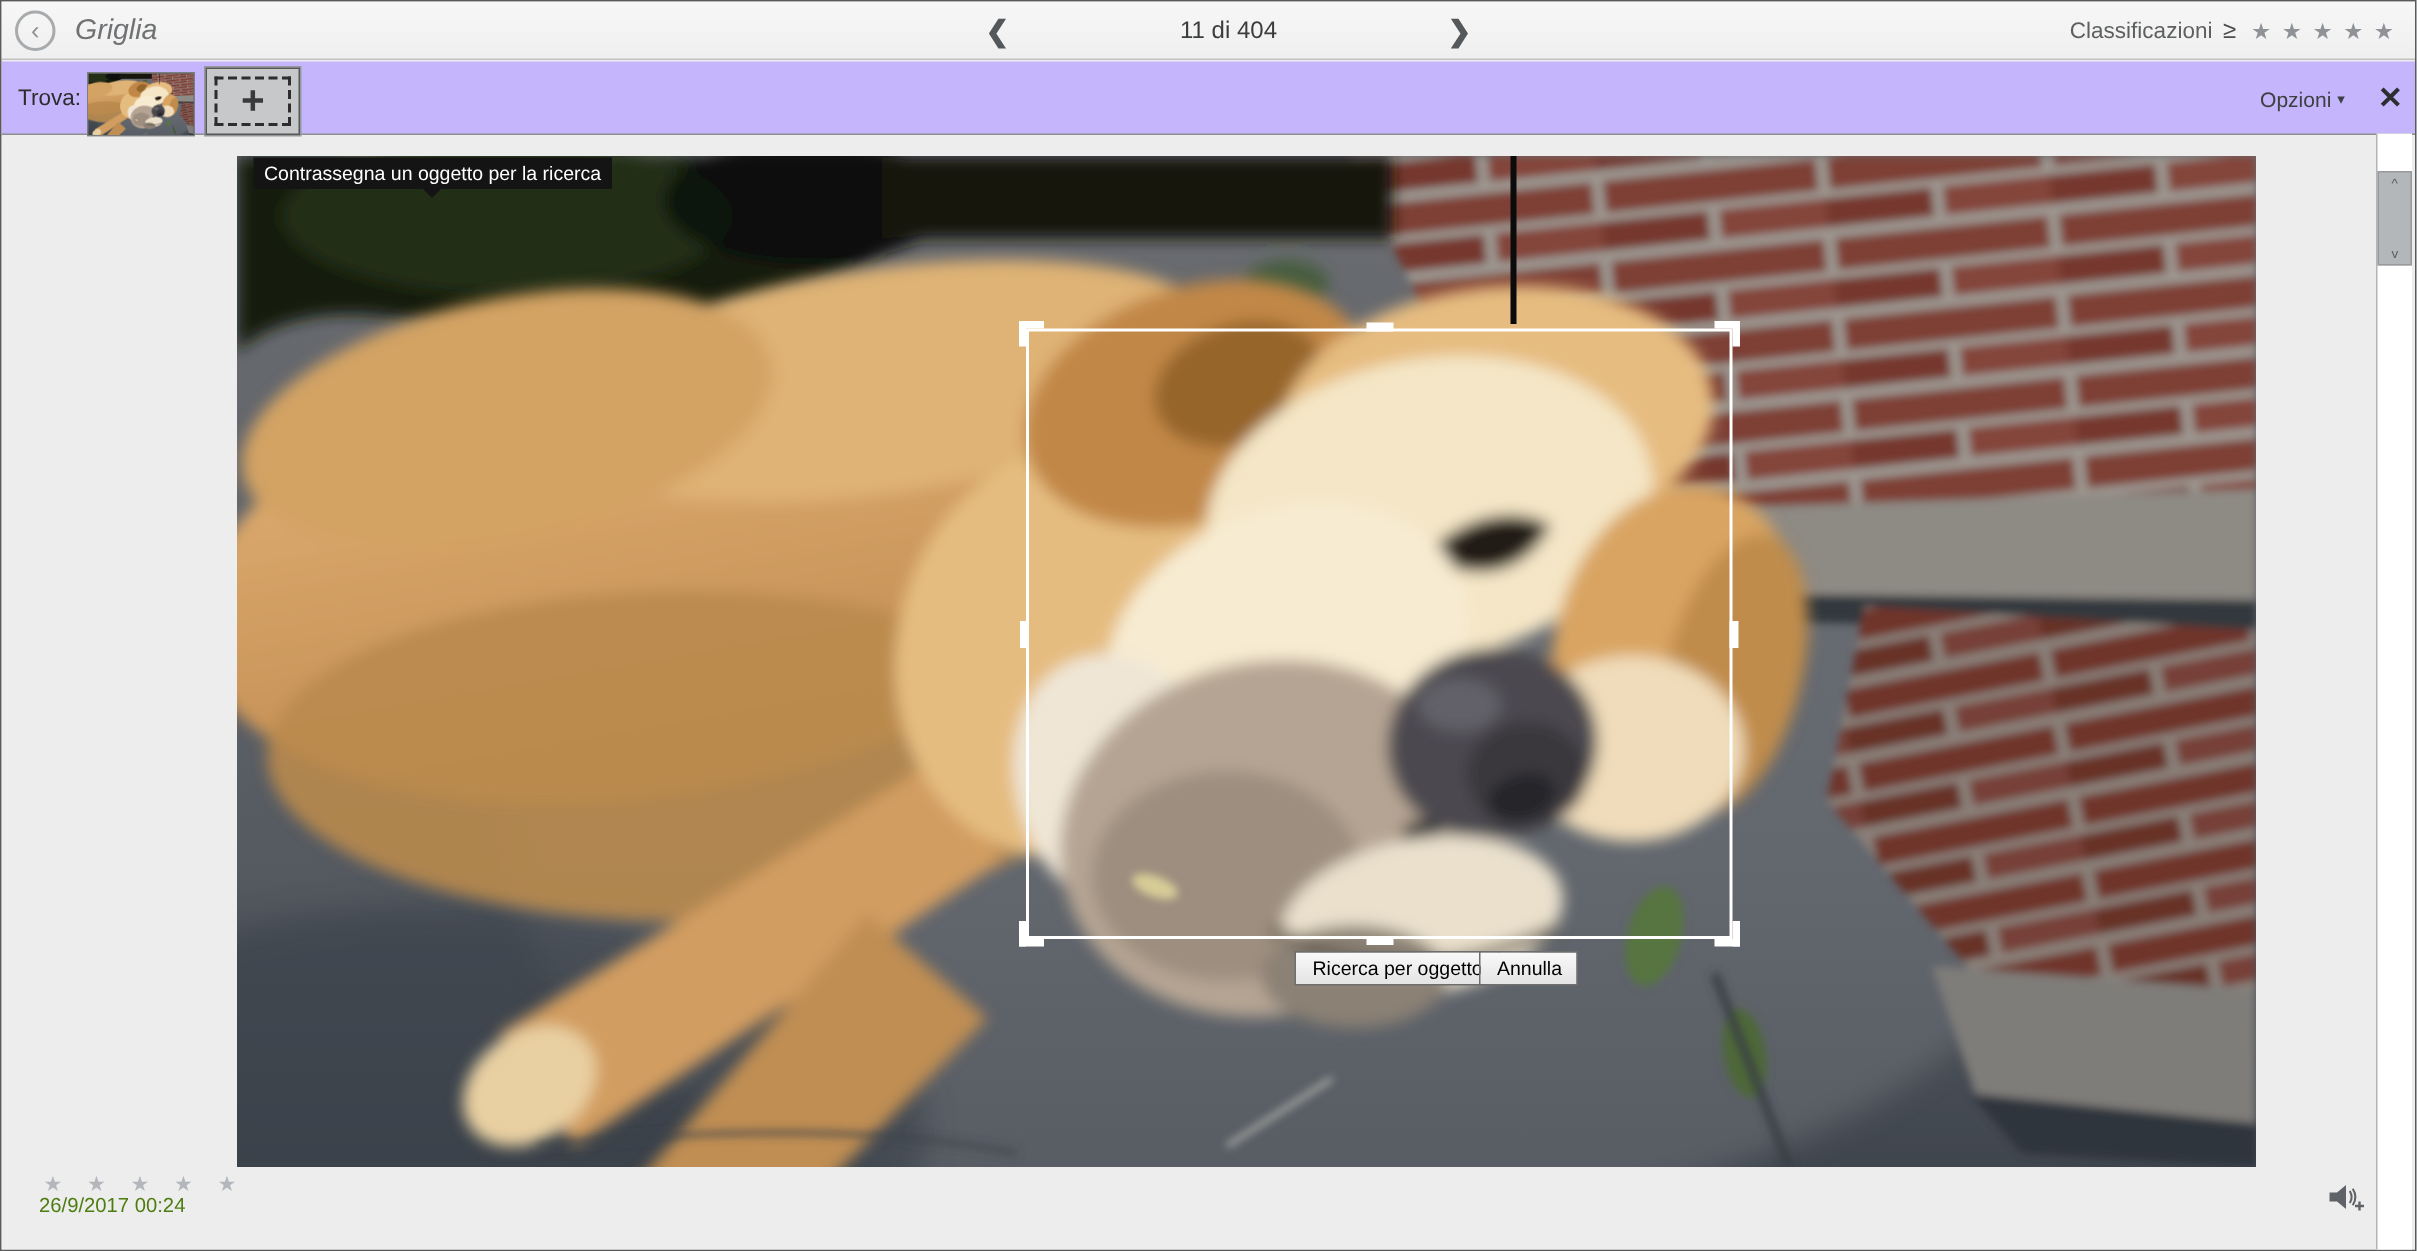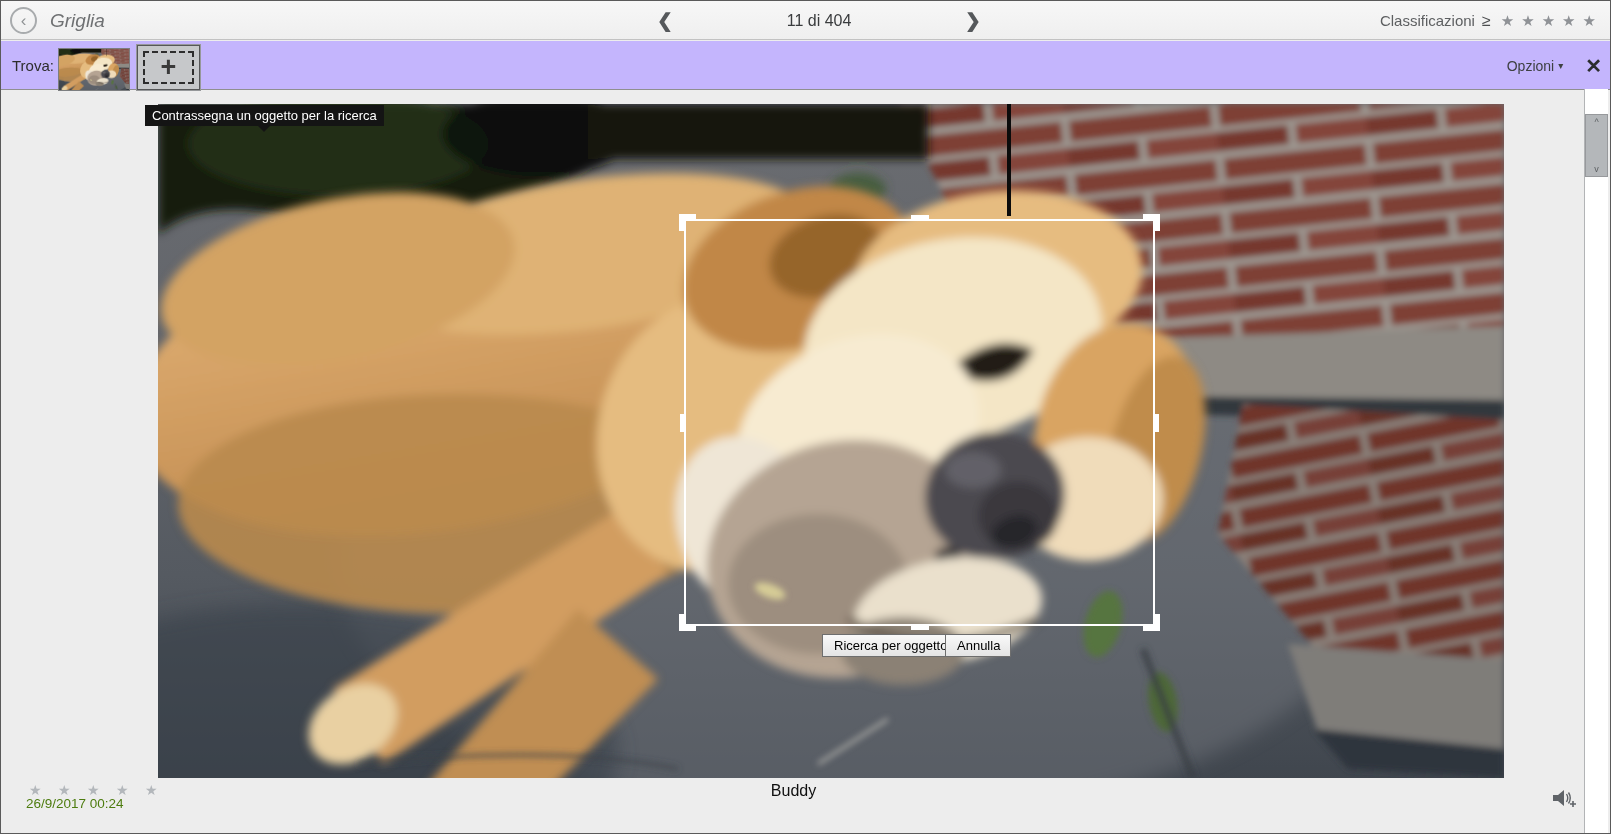--- a/index.html
+++ b/index.html
@@ -43,42 +43,42 @@
     display:flex; align-items:center; gap:4px; font-family:inherit; }
   .dd-arrow { font-size:10px; color:#3e4042; }
   .close-btn { background:none; border:none; font-size:20px; font-weight:bold; color:#2b2d2f; cursor:pointer; padding:0; }
 
   
   .main { position:absolute; left:0; top:90px; width:100%; height:744px; background:#ededed; }
   .photo { position:absolute; left:157px; top:13px; width:1346px; height:674px; overflow:hidden; background:#55585e; cursor:crosshair; }
   .photo > svg { display:block; }
 
   
-  .tooltip { position:absolute; left:144px; top:14px; height:21px; background:#141414; color:#fff;
+  .tooltip { position:absolute; left:168px; top:14px; height:21px; background:#141414; color:#fff;
     font-size:13px; line-height:21px; padding:0 7px; white-space:nowrap; z-index:6; }
   .tip-arrow { position:absolute; left:50%; top:21px; margin-left:-6px; width:0; height:0;
     border-left:6px solid transparent; border-right:6px solid transparent; border-top:6px solid #141414; }
 
   
   .selection { position:absolute; left:526px; top:115px; width:471px; height:407px;
     border:2px solid #ffffff; z-index:4; cursor:move; }
   .sel-c { position:absolute; width:17px; height:17px; }
   .sel-c.tl { left:-7px; top:-7px; border-left:5px solid #fff; border-top:5px solid #fff; }
   .sel-c.tr { right:-7px; top:-7px; border-right:5px solid #fff; border-top:5px solid #fff; }
   .sel-c.bl { left:-7px; bottom:-7px; border-left:5px solid #fff; border-bottom:5px solid #fff; }
   .sel-c.br { right:-7px; bottom:-7px; border-right:5px solid #fff; border-bottom:5px solid #fff; }
   .sel-m { position:absolute; background:#fff; }
   .sel-m.top { left:50%; top:-6px; width:18px; height:6px; transform:translateX(-50%); }
   .sel-m.bottom { left:50%; bottom:-6px; width:18px; height:6px; transform:translateX(-50%); }
   .sel-m.left { left:-6px; top:50%; width:6px; height:18px; transform:translateY(-50%); }
   .sel-m.right { right:-6px; top:50%; width:6px; height:18px; transform:translateY(-50%); }
 
   .photo-btn { position:absolute; height:23px; z-index:5; background:linear-gradient(#f9f9f9,#e4e4e4);
     border:1px solid #6e6e6e; font-family:inherit; font-size:13px; color:#000;
-    padding:0 11px; cursor:pointer; }
+    padding:0 11px; cursor:pointer;margin-left:41px; }
   .btn-search { left:664px; top:530px; }
   .btn-cancel { left:787px; top:530px; width:66px; }
 
   
   .scrollbar { position:absolute; top:-2px; right:2px; width:24px; height:746px;
     background:#ffffff; border-left:1px solid #b2b4b6; }
   .scroll-thumb { position:absolute; left:0; top:25px; width:23px; height:63px;
     background:#b4b7ba; border:1px solid #97999c; cursor:pointer;
     display:flex; flex-direction:column; justify-content:space-between; align-items:center; }
   .scroll-ch { font-size:9px; color:#5d6063; line-height:10px; padding:2px 0; }
@@ -279,21 +279,20 @@
     </div>
 
     <div class="footer-stars">
       <span class="star">★</span>
       <span class="star">★</span>
       <span class="star">★</span>
       <span class="star">★</span>
       <span class="star">★</span>
     </div>
     <div class="footer-date">26/9/2017 00:24</div>
-    <div class="footer-title">Buddy</div>
 
     <div class="audio-btn">
       <svg width="26" height="22" viewBox="0 0 26 22">
         <polygon points="1,8 6,8 12,3 12,19 6,14 1,14" fill="#5f6368"></polygon>
         <path d="M14.5 7 Q17 11 14.5 15" stroke="#5f6368" stroke-width="1.4" fill="none"></path>
         <path d="M16.5 5.5 Q20 11 16.5 16.5" stroke="#5f6368" stroke-width="1.4" fill="none"></path>
         <path d="M18 17 h6 M21 14 v6" stroke="#5f6368" stroke-width="1.6"></path>
       </svg>
     </div>
   </div>

